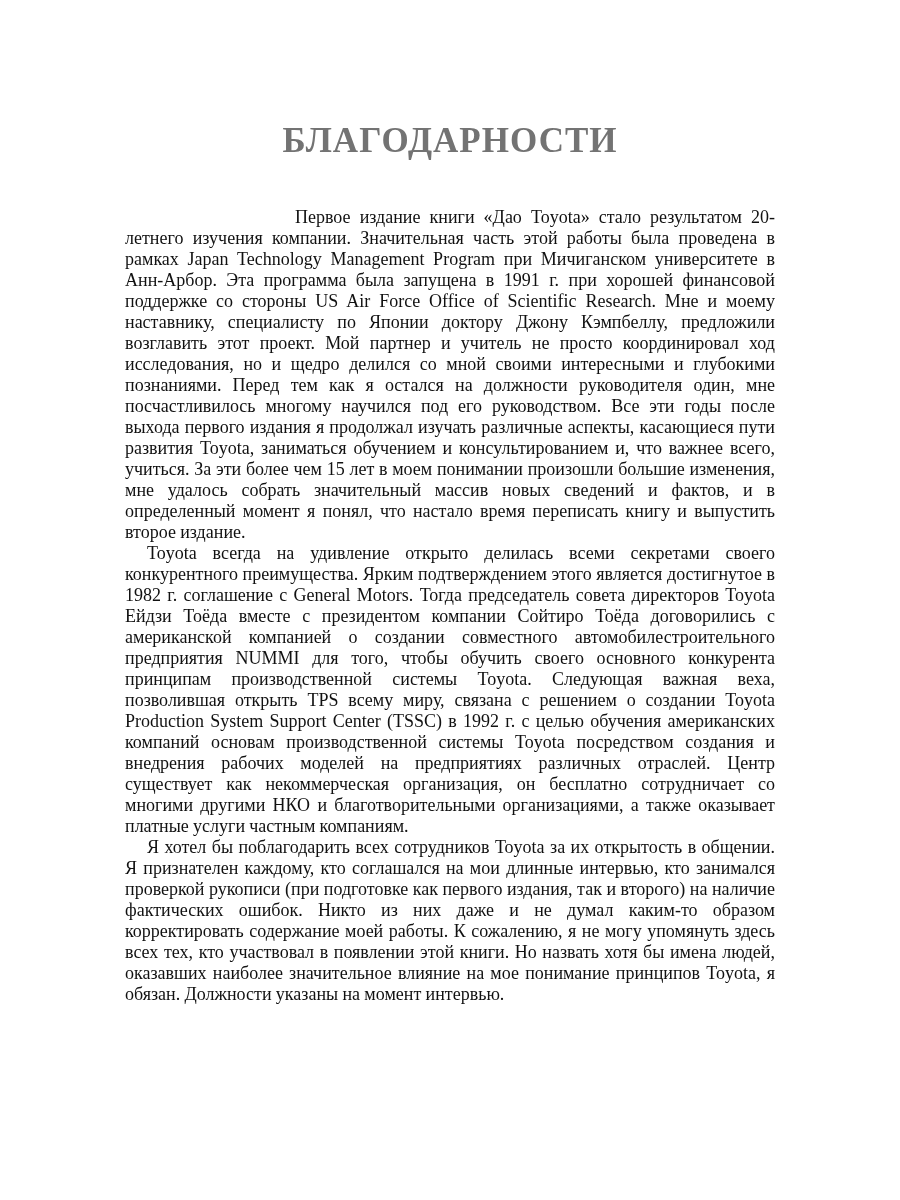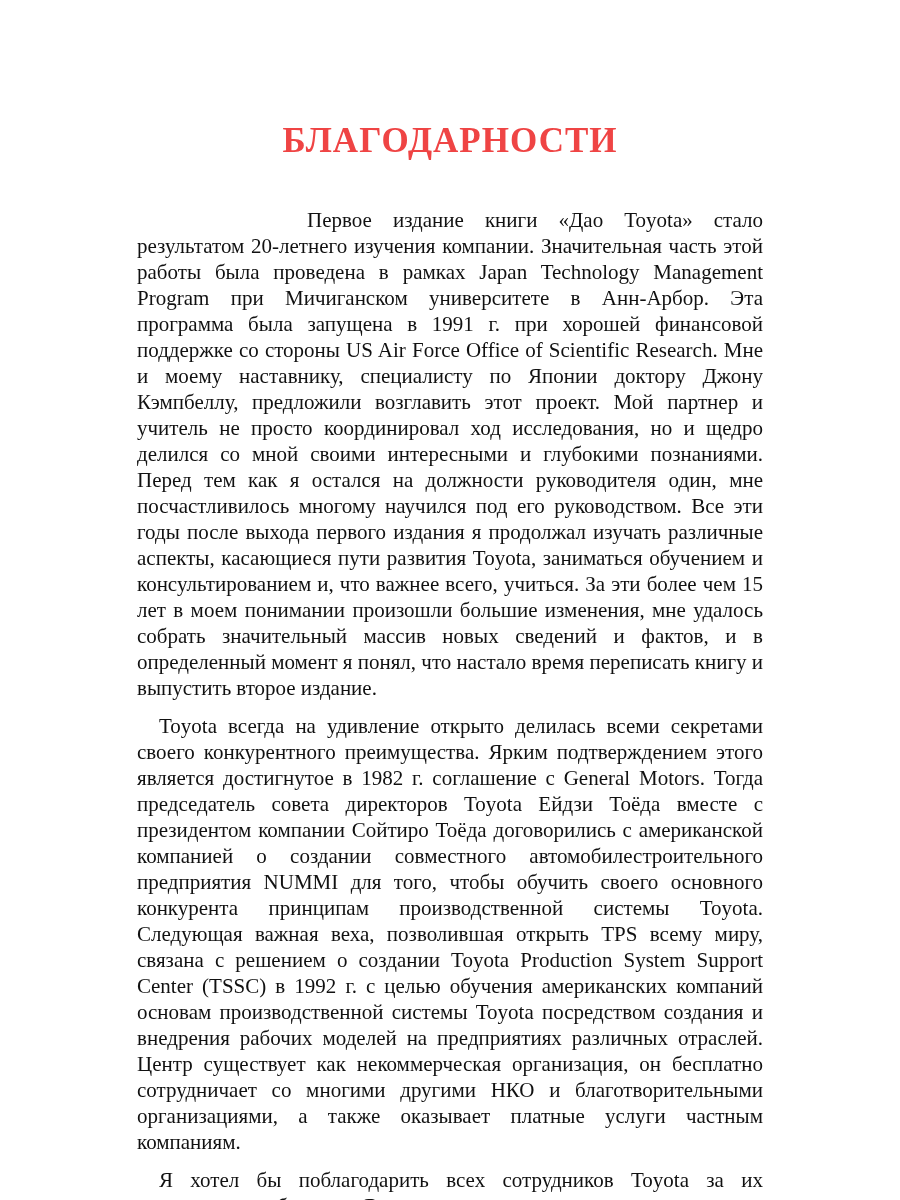--- a/index.html
+++ b/index.html
@@ -20,29 +20,29 @@
       color: #111111;
     }
     .title {
       margin: 0 0 46px 0;
       text-align: center;
       font-family: "Liberation Serif", "DejaVu Serif", serif;
       font-weight: 700;
       font-size: 35px;
       line-height: 1.1;
       letter-spacing: 1px;
-      color: #ef4444;
+      color: #737373;
     }
     .text-block {
       width: 650px;
     }
     .para {
-      margin: 12px;
-      font-size: 21px;
-      line-height: 26px;
+      margin: 0;
+      font-size: 18px;
+      line-height: 21px;
       text-align: justify;
       hyphens: auto;
       -webkit-hyphens: auto;
       word-spacing: -0.2px;
     }
     .para.indent-large {
       text-indent: 170px;
     }
     .para.indent-small {
       text-indent: 22px;

